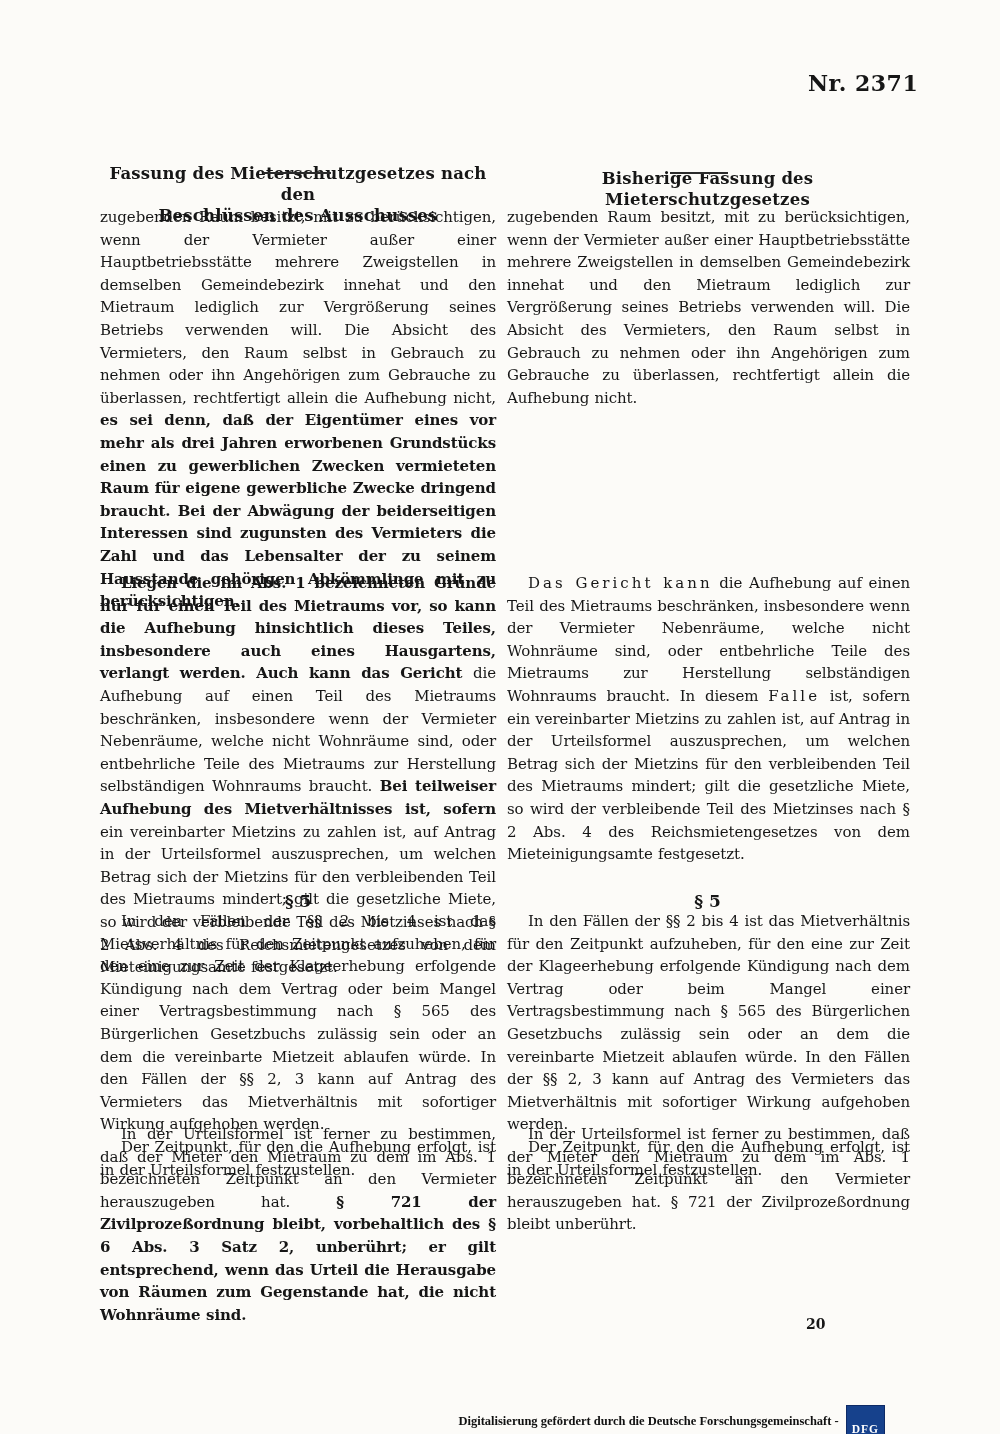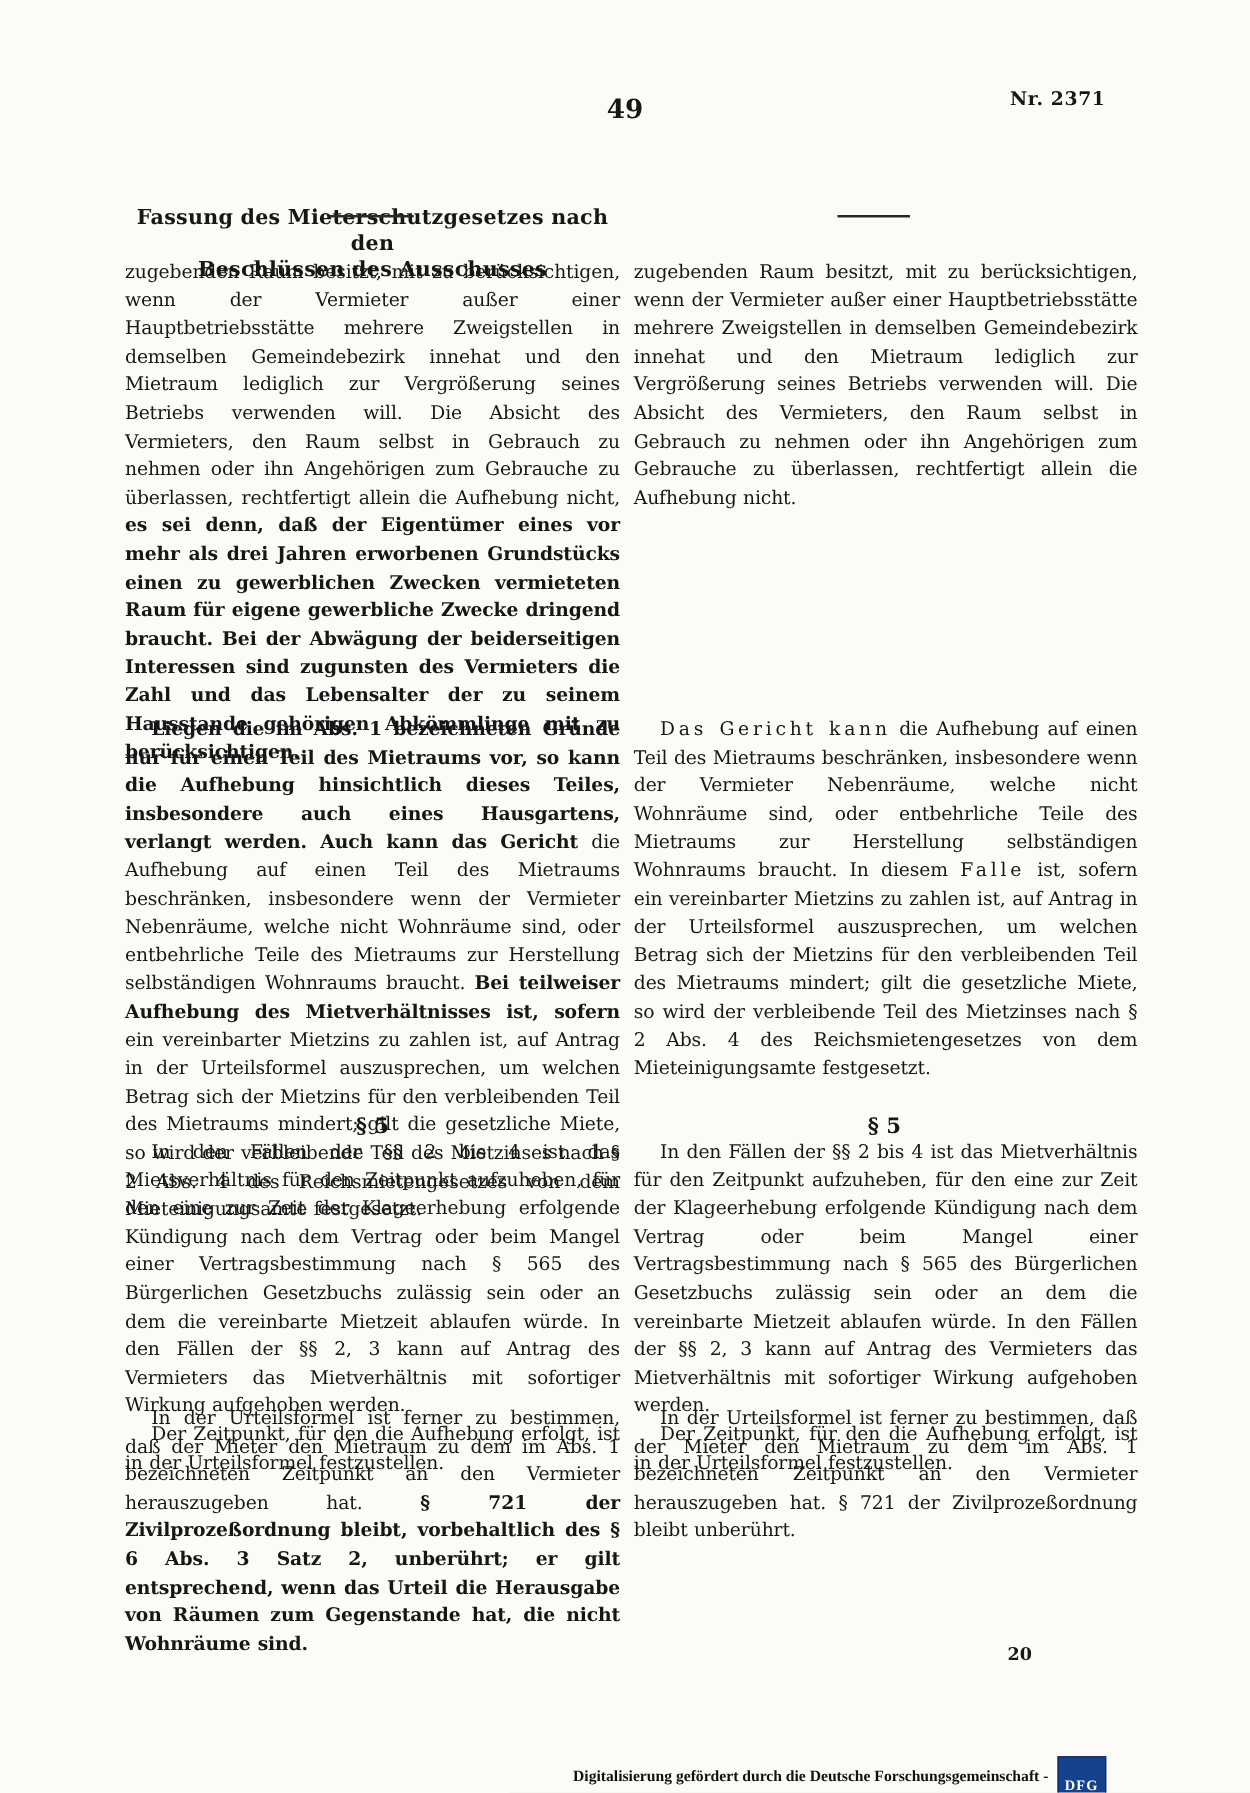--- a/index.html
+++ b/index.html
@@ -15,21 +15,21 @@
     color:#161616;
     overflow:hidden;
   }
   .abs { position:absolute; }
   .pgnum {
     top:74px; left:0; width:1000px;
     text-align:center; font-size:21px; font-weight:bold;
   }
   .docnum {
     top:70px; left:808px; width:140px;
-    font-size:15px; font-weight:bold; letter-spacing:0.5px;
+    font-size:22px; font-weight:bold; letter-spacing:0.5px;
   }
   .colhead {
     font-weight:bold; text-align:center;
     font-size:16.5px; line-height:21px; letter-spacing:0.2px;margin-top:42px;
   }
   .lhead { top:121px; left:100px; width:396px; }
   .rhead { top:126px; left:505px; width:405px; }
   .rule { height:2px; background:#2a2a2a; }
   .lrule { top:172px; left:263px; width:68px; }
   .rrule { top:172px; left:670px; width:58px; }
@@ -72,26 +72,28 @@
     color:#ffffff;
     font-size:11.5px; font-weight:bold; letter-spacing:1px;
     border:1px solid #0d2a66;
   }
 </style>
 </head>
 <body>
 
 <div class="page">
 
-  <div class="abs pgnum">49</div>
   <div class="abs docnum">Nr. 2371</div>
 
   <div class="abs colhead lhead">
     <div>Fassung des Mieterschutzgesetzes nach den</div>
     <div>Beschlüssen des Ausschusses</div>
+  </div>
+  <div class="abs colhead rhead">
+    <div>Bisherige Fassung des Mieterschutzgesetzes</div>
   </div>
 
   <div class="abs rule lrule"></div>
   <div class="abs rule rrule"></div>
 
   <div class="abs para lcol p1">
     <p><span class="run-n">zugebenden Raum besitzt, mit zu berücksichtigen, wenn der Vermieter außer einer Hauptbetriebsstätte mehrere Zweigstellen in demselben Gemeindebezirk innehat und den Mietraum lediglich zur Vergrößerung seines Betriebs verwenden will. Die Absicht des Vermieters, den Raum selbst in Gebrauch zu nehmen oder ihn Angehörigen zum Gebrauche zu überlassen, rechtfertigt allein die Aufhebung nicht, </span><span class="run-b">es sei denn, daß der Eigentümer eines vor mehr als drei Jahren erworbenen Grundstücks einen zu gewerblichen Zwecken vermieteten Raum für eigene gewerbliche Zwecke dringend braucht. Bei der Abwägung der beiderseitigen Interessen sind zugunsten des Vermieters die Zahl und das Lebensalter der zu seinem Hausstande gehörigen Abkömmlinge mit zu berücksichtigen.</span></p>
   </div>
   <div class="abs para rcol p1">
     <p><span class="run-n">zugebenden Raum besitzt, mit zu berücksichtigen, wenn der Vermieter außer einer Hauptbetriebsstätte mehrere Zweigstellen in demselben Gemeindebezirk innehat und den Mietraum lediglich zur Vergrößerung seines Betriebs verwenden will. Die Absicht des Vermieters, den Raum selbst in Gebrauch zu nehmen oder ihn Angehörigen zum Gebrauche zu überlassen, rechtfertigt allein die Aufhebung nicht.</span></p>

